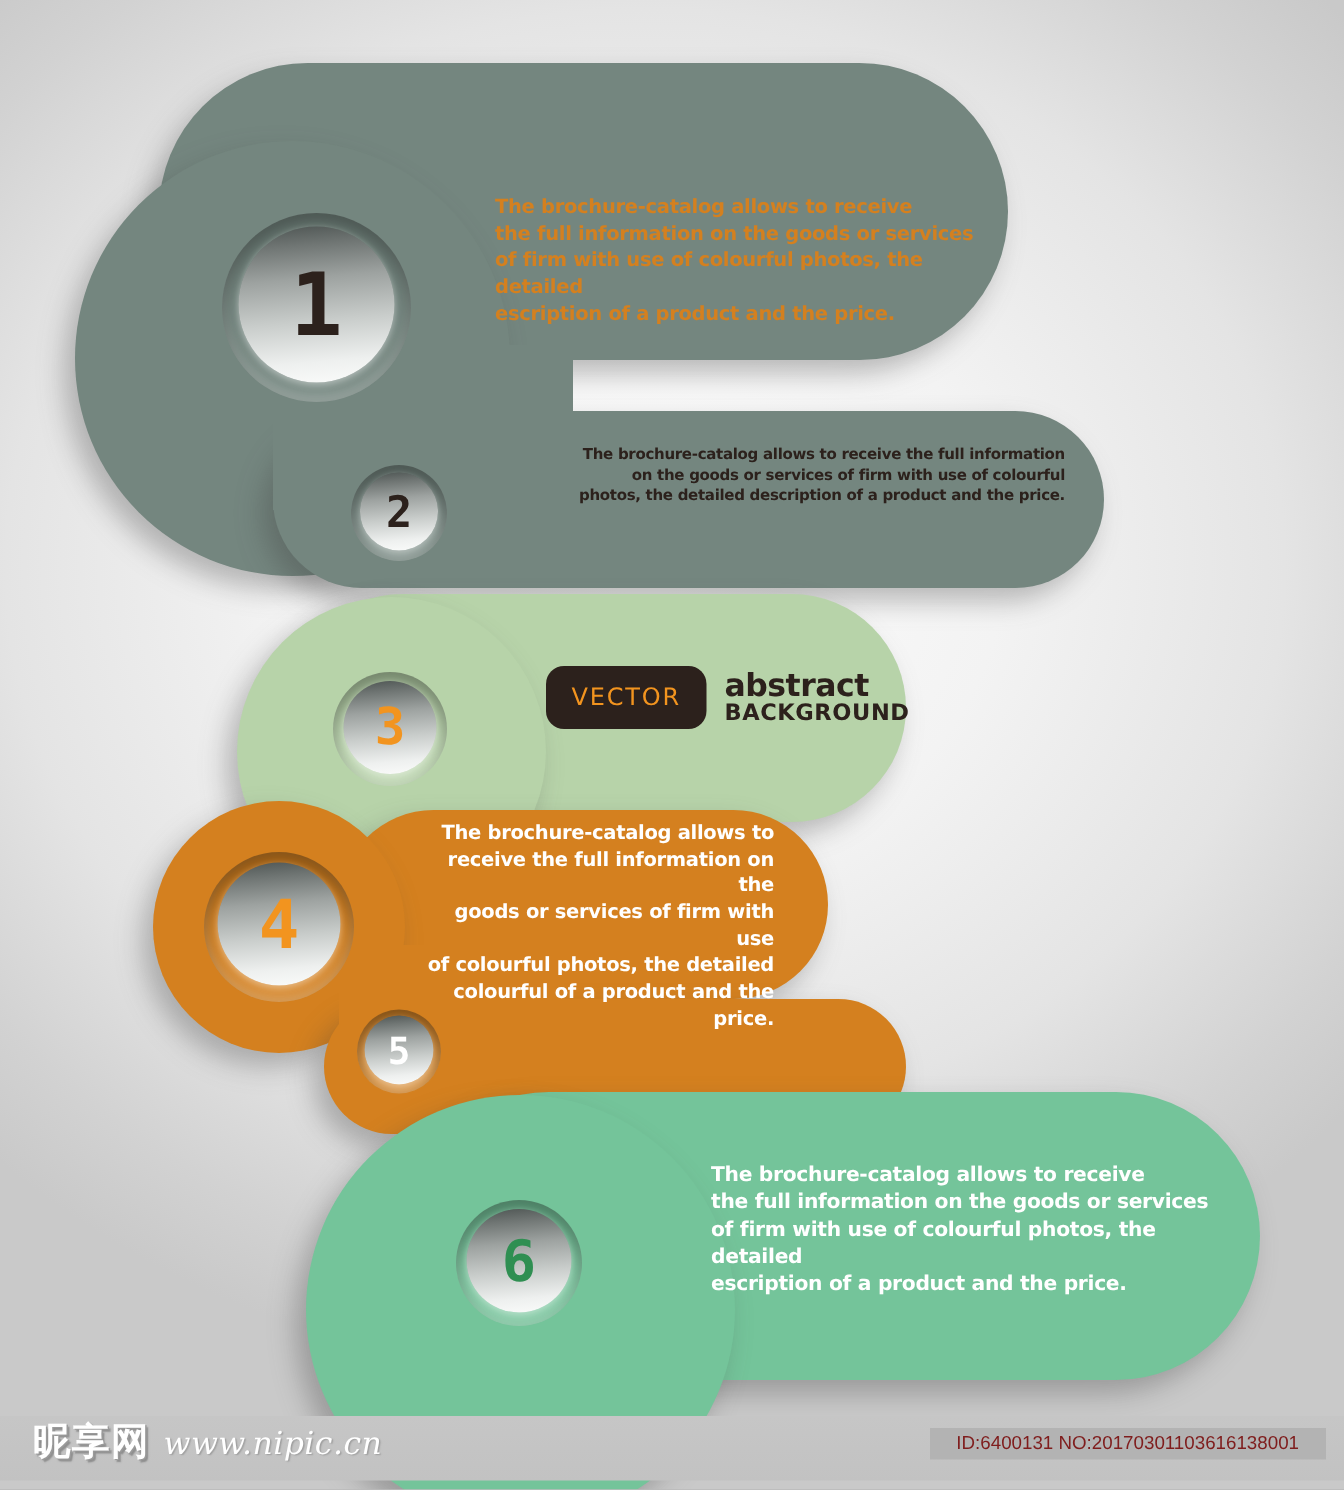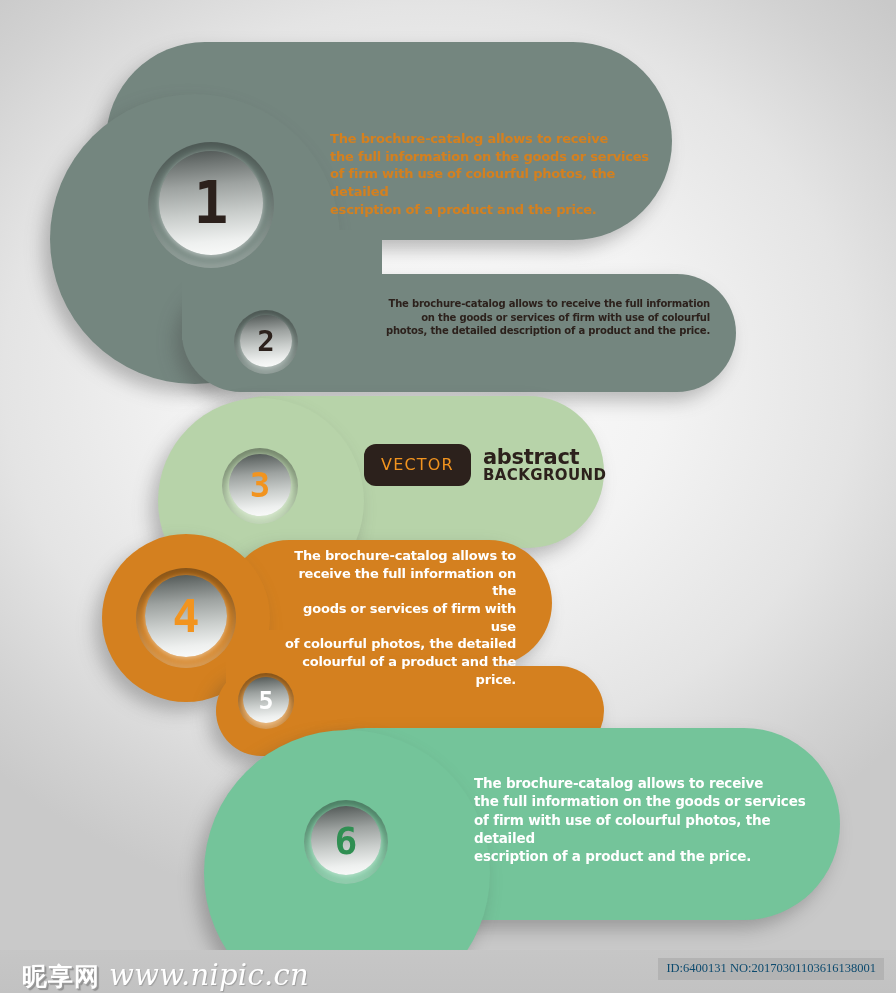--- a/index.html
+++ b/index.html
@@ -105,58 +105,58 @@
     font-family: "DejaVu Sans", sans-serif;
     color: #2c211c;
     line-height: 1.05;
   }
   .logo-words .l1 { display:block; font-size: 21px; font-weight: bold; letter-spacing: -0.3px; }
   .logo-words .l2 { display:block; font-size: 15px; font-weight: bold; letter-spacing: 0.4px; }
 
   
   .footer {
     position: absolute;
-    left: 0; bottom: 0;
+    left: 0; bottom: 6px;
     width: 896px;
     height: 43px;
     background: linear-gradient(180deg, #c6c6c6 0%, #c2c2c2 100%);
     display: flex;
-    align-items: flex-end;
+    align-items: flex-start;
   }
   .footer-logo {
     margin-left: 22px;
     display: flex;
     align-items: baseline;
     gap: 9px;
   }
   .footer-cn {
     font-family: "DejaVu Sans", sans-serif;
     font-size: 25px;
     font-weight: bold;
     color: #ffffff;
     text-shadow: 1px 1px 0 #9a9a9a, 2px 2px 1px rgba(120,120,120,0.7);
     letter-spacing: 1px;
   }
   .footer-url {
     font-family: "DejaVu Serif", serif;
     font-style: italic;
-    font-size: 29px;
+    font-size: 21px;
     color: #ffffff;
     text-shadow: 1px 1px 1px #9e9e9e;
     letter-spacing: 0.3px;
   }
   .footer-id {
     position: absolute;
     right: 12px;
     top: 8px;
     background: #b3b3b3;
-    color: #0c4a6e;
-    font-family: Liberation Serif, serif;
+    color: #7f1d1d;
+    font-family: Liberation Sans, sans-serif;
     font-size: 12.5px;
-    padding: 3px 8px 4px;
+    padding: 3px 18px 4px;
     white-space: nowrap;
   }
 </style>
 </head>
 <body>
 
 <div class="stage">
 
   <div class="art">
 

